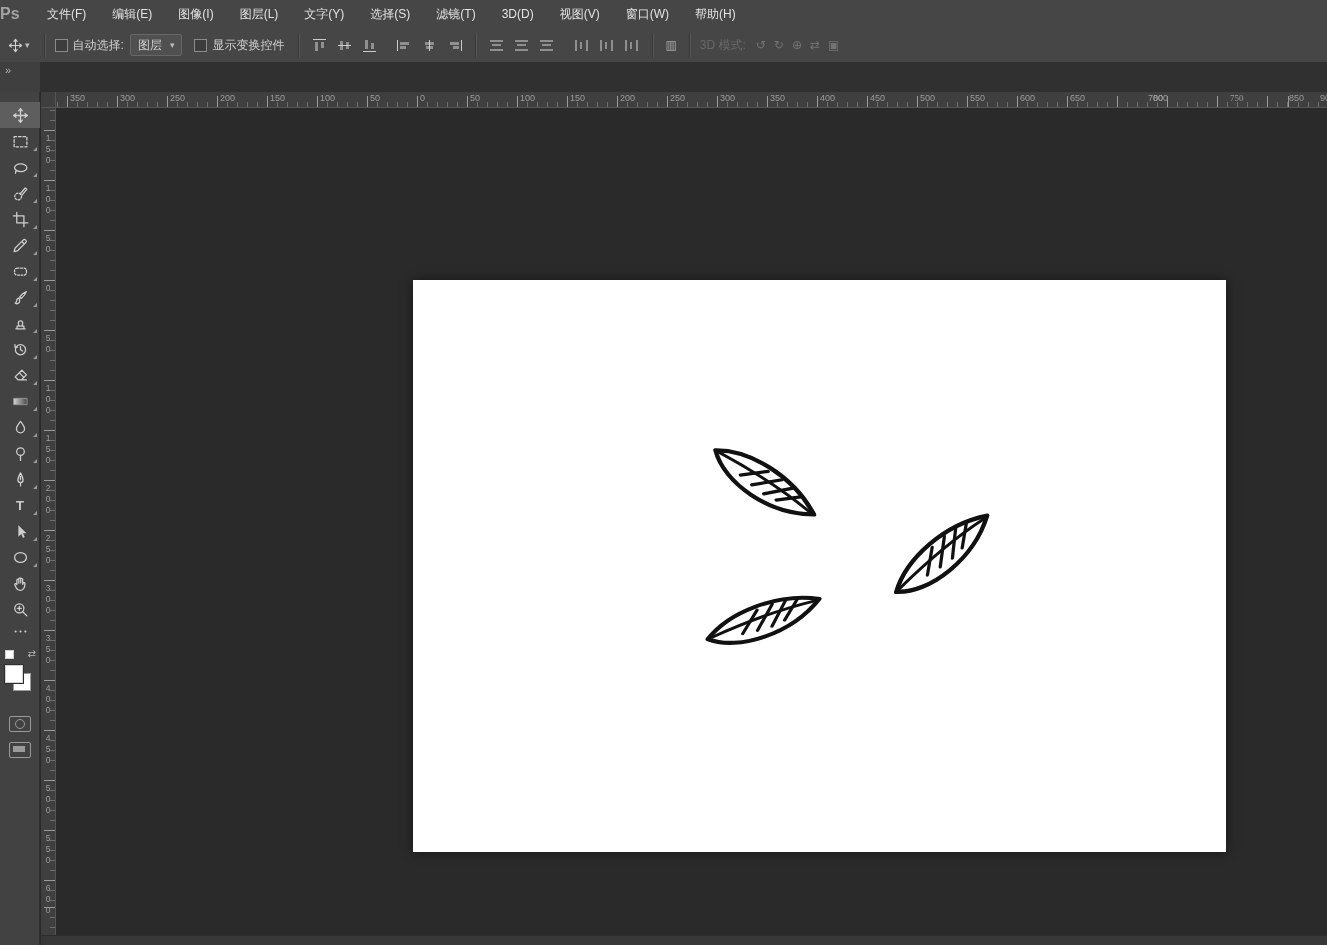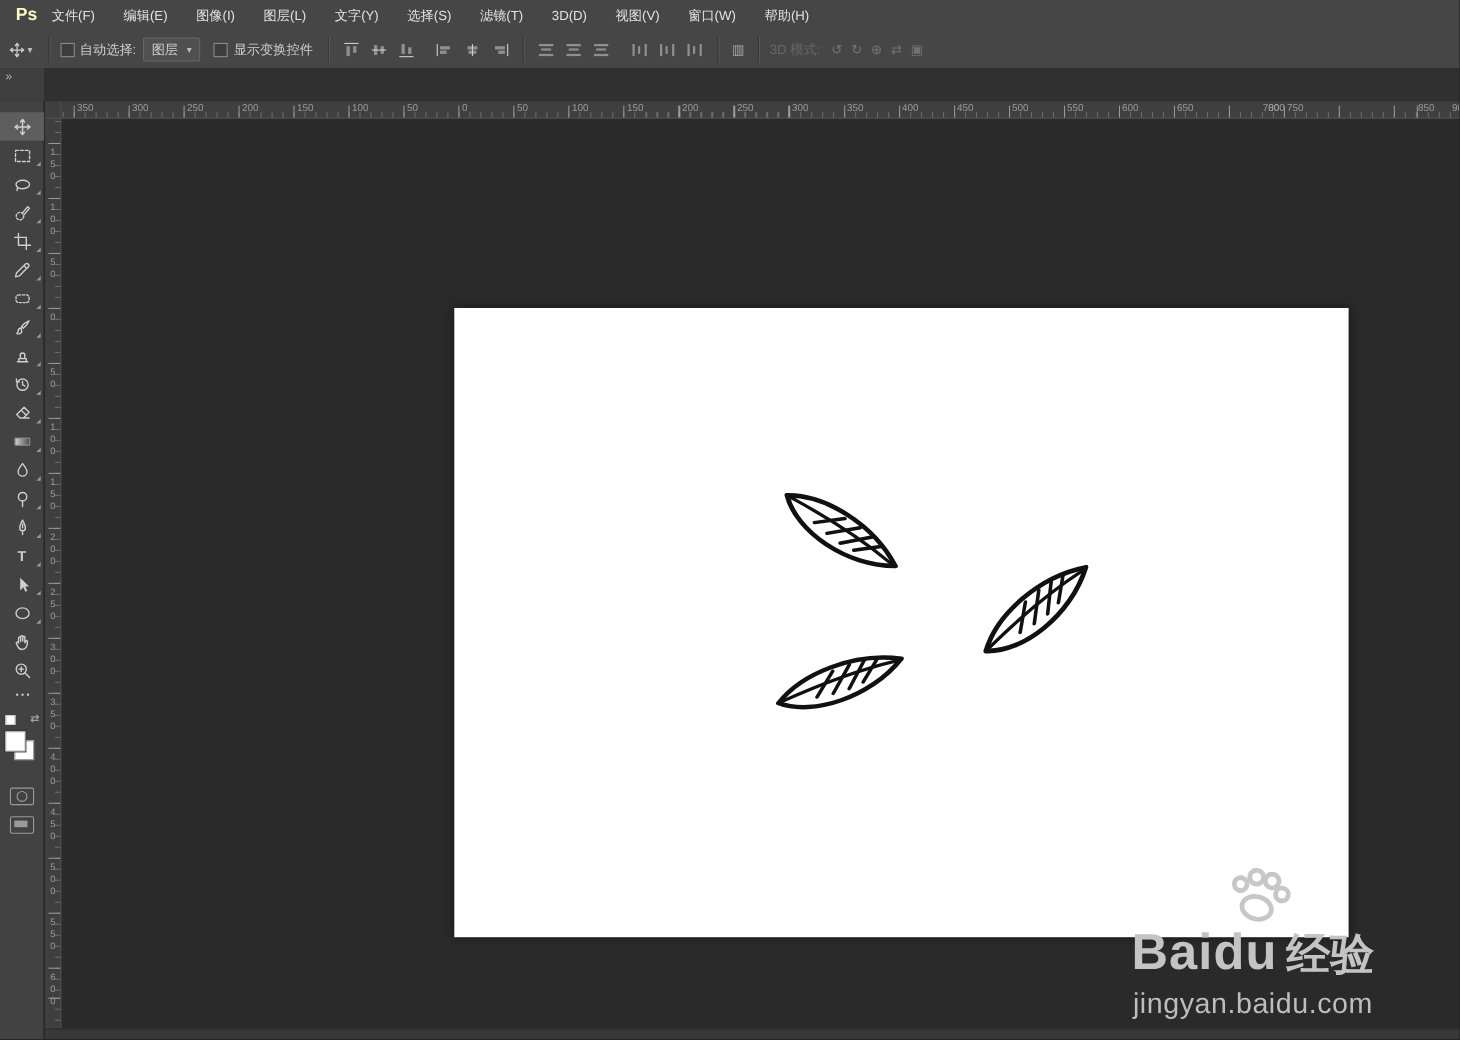--- a/index.html
+++ b/index.html
@@ -1,20 +1,20 @@
 <!DOCTYPE html>
 <html><head>
 <meta charset="utf-8">
 <style>
   html,body{margin:0;padding:0;background:#1e1e1e;font-family:"Liberation Sans","DejaVu Sans",sans-serif;-webkit-user-select:none;user-select:none;cursor:default;}
   #app{position:relative;width:1327px;height:945px;overflow:hidden;background:#2a2a2a;color:#d6d6d6;}
 
   
   .menubar{position:absolute;left:0;top:0;width:1327px;height:28px;background:#464646;border-bottom:1px solid #333;display:flex;align-items:center;}
-  .ps-logo{width:34px;text-align:right;font-weight:bold;font-size:16px;color:#fef9c3;}
+  .ps-logo{width:34px;text-align:left;font-weight:bold;font-size:16px;color:#a3a3a3;}
   .menus{display:flex;height:100%;align-items:center;}
   .menu-item{padding:0 13px;font-size:12px;color:#e2e2e2;line-height:28px;}
 
   
   .optionsbar{position:absolute;left:0;top:28px;width:1327px;height:34px;background:#464646;border-bottom:1px solid #2c2c2c;display:flex;align-items:center;font-size:12px;color:#cfcfcf;}
   .opt-tool{display:flex;align-items:center;gap:2px;padding:0 6px 0 8px;}
   .sep{width:1px;height:24px;background:#383838;box-shadow:1px 0 0 #585858;margin:0 8px;}
   .cb{width:11px;height:11px;border:1px solid #8a8a8a;background:#3d3d3d;margin:0 5px 0 2px;display:inline-block;}
   .opt-label{margin-right:6px;}
   .selectbox{display:flex;align-items:center;gap:8px;background:#505050;border:1px solid #666;border-radius:2px;height:20px;padding:0 7px;margin-right:10px;}
@@ -356,21 +356,21 @@
       <div class="rl-h" style="left: 614px;">250</div>
       <div class="rl-h" style="left: 664px;">300</div>
       <div class="rl-h" style="left: 714px;">350</div>
       <div class="rl-h" style="left: 764px;">400</div>
       <div class="rl-h" style="left: 814px;">450</div>
       <div class="rl-h" style="left: 864px;">500</div>
       <div class="rl-h" style="left: 914px;">550</div>
       <div class="rl-h" style="left: 964px;">600</div>
       <div class="rl-h" style="left: 1014px;">650</div>
       <div class="rl-h" style="left: 1092px;">700</div>
-      <div class="rl-h" style="left: 1114px;">750</div>
+      <div class="rl-h" style="left: 1174px; font-family: Liberation Serif, serif;">750</div>
       <div class="rl-h" style="left: 1097px;">800</div>
       <div class="rl-h" style="left: 1214px; margin-left: 19px;">850</div>
       <div class="rl-h" style="left: 1264px;">900</div>
     </div>
   <div class="ruler-v">
       <div class="rl-v" style="top: 25px;">150</div>
       <div class="rl-v" style="top: 75px;">100</div>
       <div class="rl-v" style="top: 125px;">50</div>
       <div class="rl-v" style="top: 175px;">0</div>
       <div class="rl-v" style="top: 225px;">50</div>
@@ -395,32 +395,16 @@
         <g id="leaf" fill="none" stroke="#111111" stroke-width="4.2" stroke-linecap="round" stroke-linejoin="round">
           <path d="M0 20 C24 0 68 -4 102 16 C70 42 22 42 0 20 Z"></path>
           <path stroke-width="3" d="M4 19.5 C34 15.5 68 13.5 98 16.5"></path>
           <path stroke-width="3" d="M30 26 48 7M43 27.5 62 6M56 28 74 6.5M68 26 85 8"></path>
         </g>
       </defs>
       <use href="#leaf" transform="translate(727 434) rotate(35) scale(1.15 1)"></use>
       <use href="#leaf" transform="translate(884 576) rotate(-38) scale(1.16 1)"></use>
       <use href="#leaf" transform="translate(702 621) rotate(-18) scale(1.16 .95)"></use>
     </svg>
-    <div class="watermark">
-      <svg class="wm-paw" width="72" height="58" viewBox="0 0 70 60">
-        <g fill="none" stroke="#c7c7c7" stroke-width="4.5" transform="rotate(14 35 30)">
-          <ellipse cx="35" cy="41" rx="14" ry="10.5"></ellipse>
-          <circle cx="15" cy="23" r="6"></circle>
-          <circle cx="28" cy="13" r="6.5"></circle>
-          <circle cx="43" cy="13" r="6.5"></circle>
-          <circle cx="55" cy="23" r="6"></circle>
-        </g>
-      </svg>
-      <div class="wm-row">
-        <span class="wm-brand">Baidu</span>
-        <span class="wm-suffix">经验</span>
-      </div>
-      <div class="wm-url">jingyan.baidu.com</div>
-    </div>
   </div>
 
   <div class="statusbar"></div>
 </div>
 
 </body></html>

